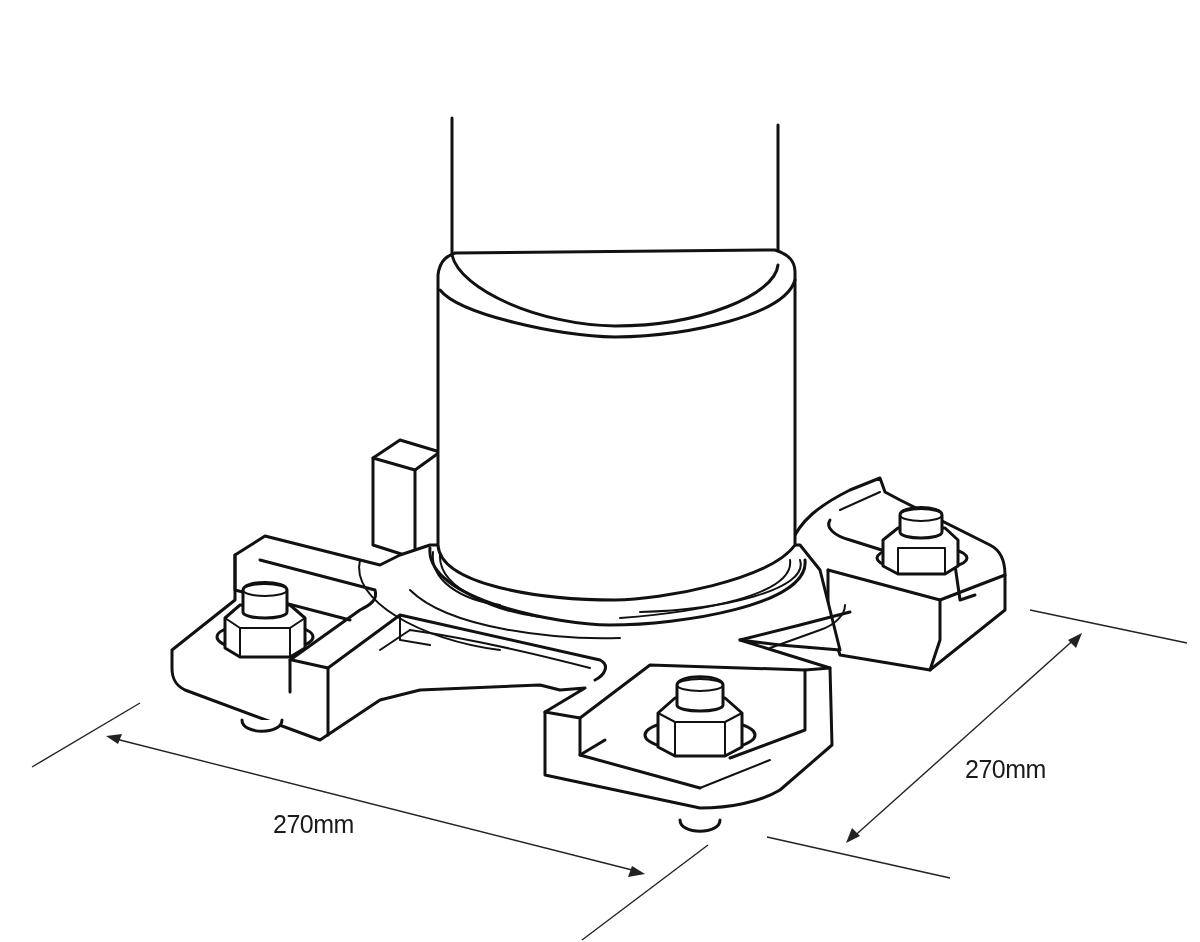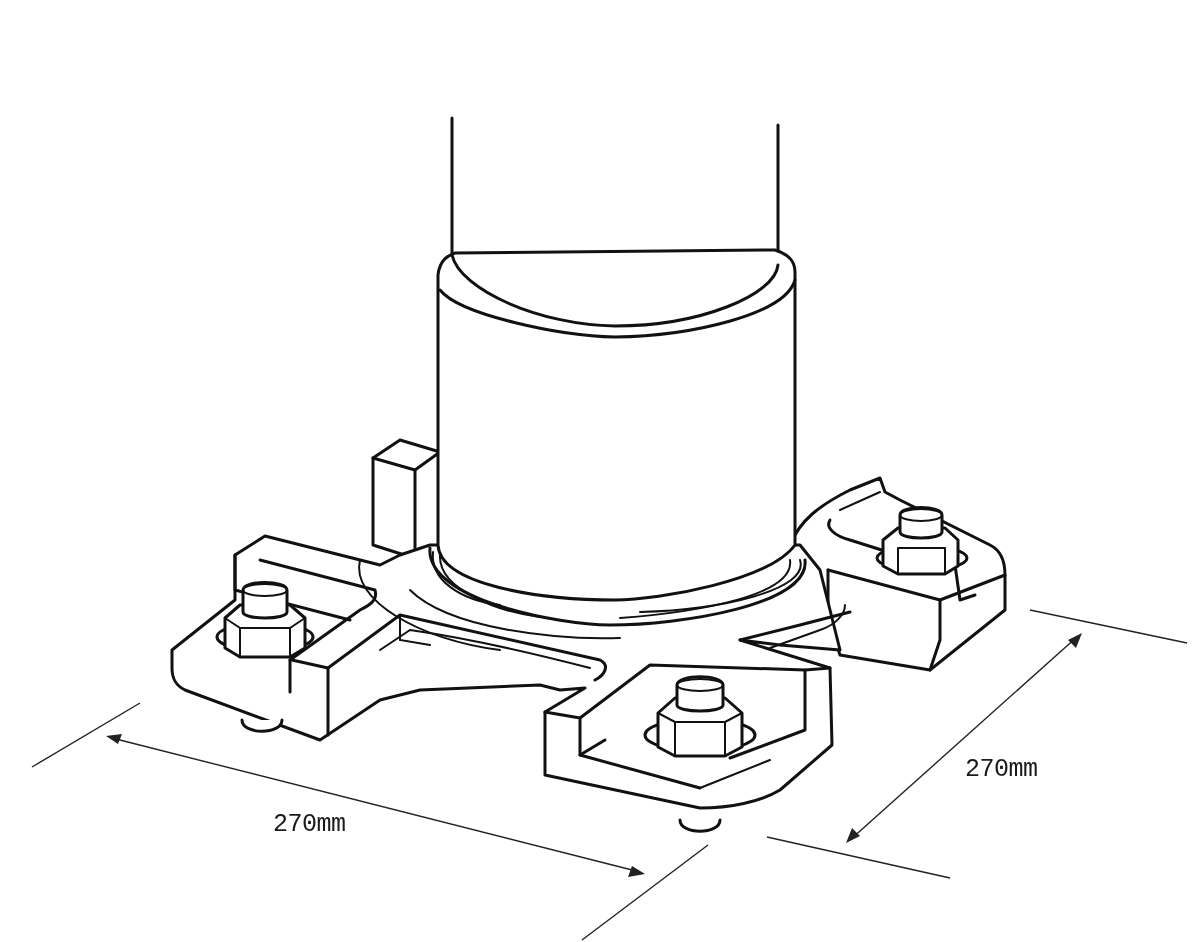--- a/index.html
+++ b/index.html
@@ -3,21 +3,21 @@
 <meta charset="utf-8">
 <style>
   html, body { margin:0; padding:0; background:#ffffff; }
   body { width:1200px; height:942px; overflow:hidden; position:relative; font-family:"DejaVu Sans", sans-serif; }
   #canvas { position:absolute; left:0; top:0; width:1200px; height:942px; }
   .ln { fill:#ffffff; stroke:#111111; stroke-width:3; stroke-linejoin:round; stroke-linecap:round; }
   .ol { fill:none; stroke:#111111; stroke-width:3; stroke-linejoin:round; stroke-linecap:round; }
   .thin { fill:none; stroke:#111111; stroke-width:2; stroke-linecap:round; }
   .dim { fill:none; stroke:#222222; stroke-width:1.4; }
   .arrow { fill:#222222; }
-  .label { position:absolute; font-family:Liberation Mono, monospace; font-size:25px; color:#1a1a1a; letter-spacing:-0.5px; }
+  .label { position:absolute; font-family:Liberation Sans, sans-serif; font-size:25px; color:#1a1a1a; letter-spacing:-0.5px; }
 </style>
 </head>
 <body>
 
 <svg id="canvas" viewBox="0 0 1200 942" xmlns="http://www.w3.org/2000/svg">
 
   <g>
     <path class="ln" d="M373 458 L400 440 L440 452 L440 545 L420 560 L373 545 Z"></path>
     <path class="ol" d="M373 458 L415 470 L440 452"></path>
     <path class="ol" d="M415 470 L415 558"></path>

